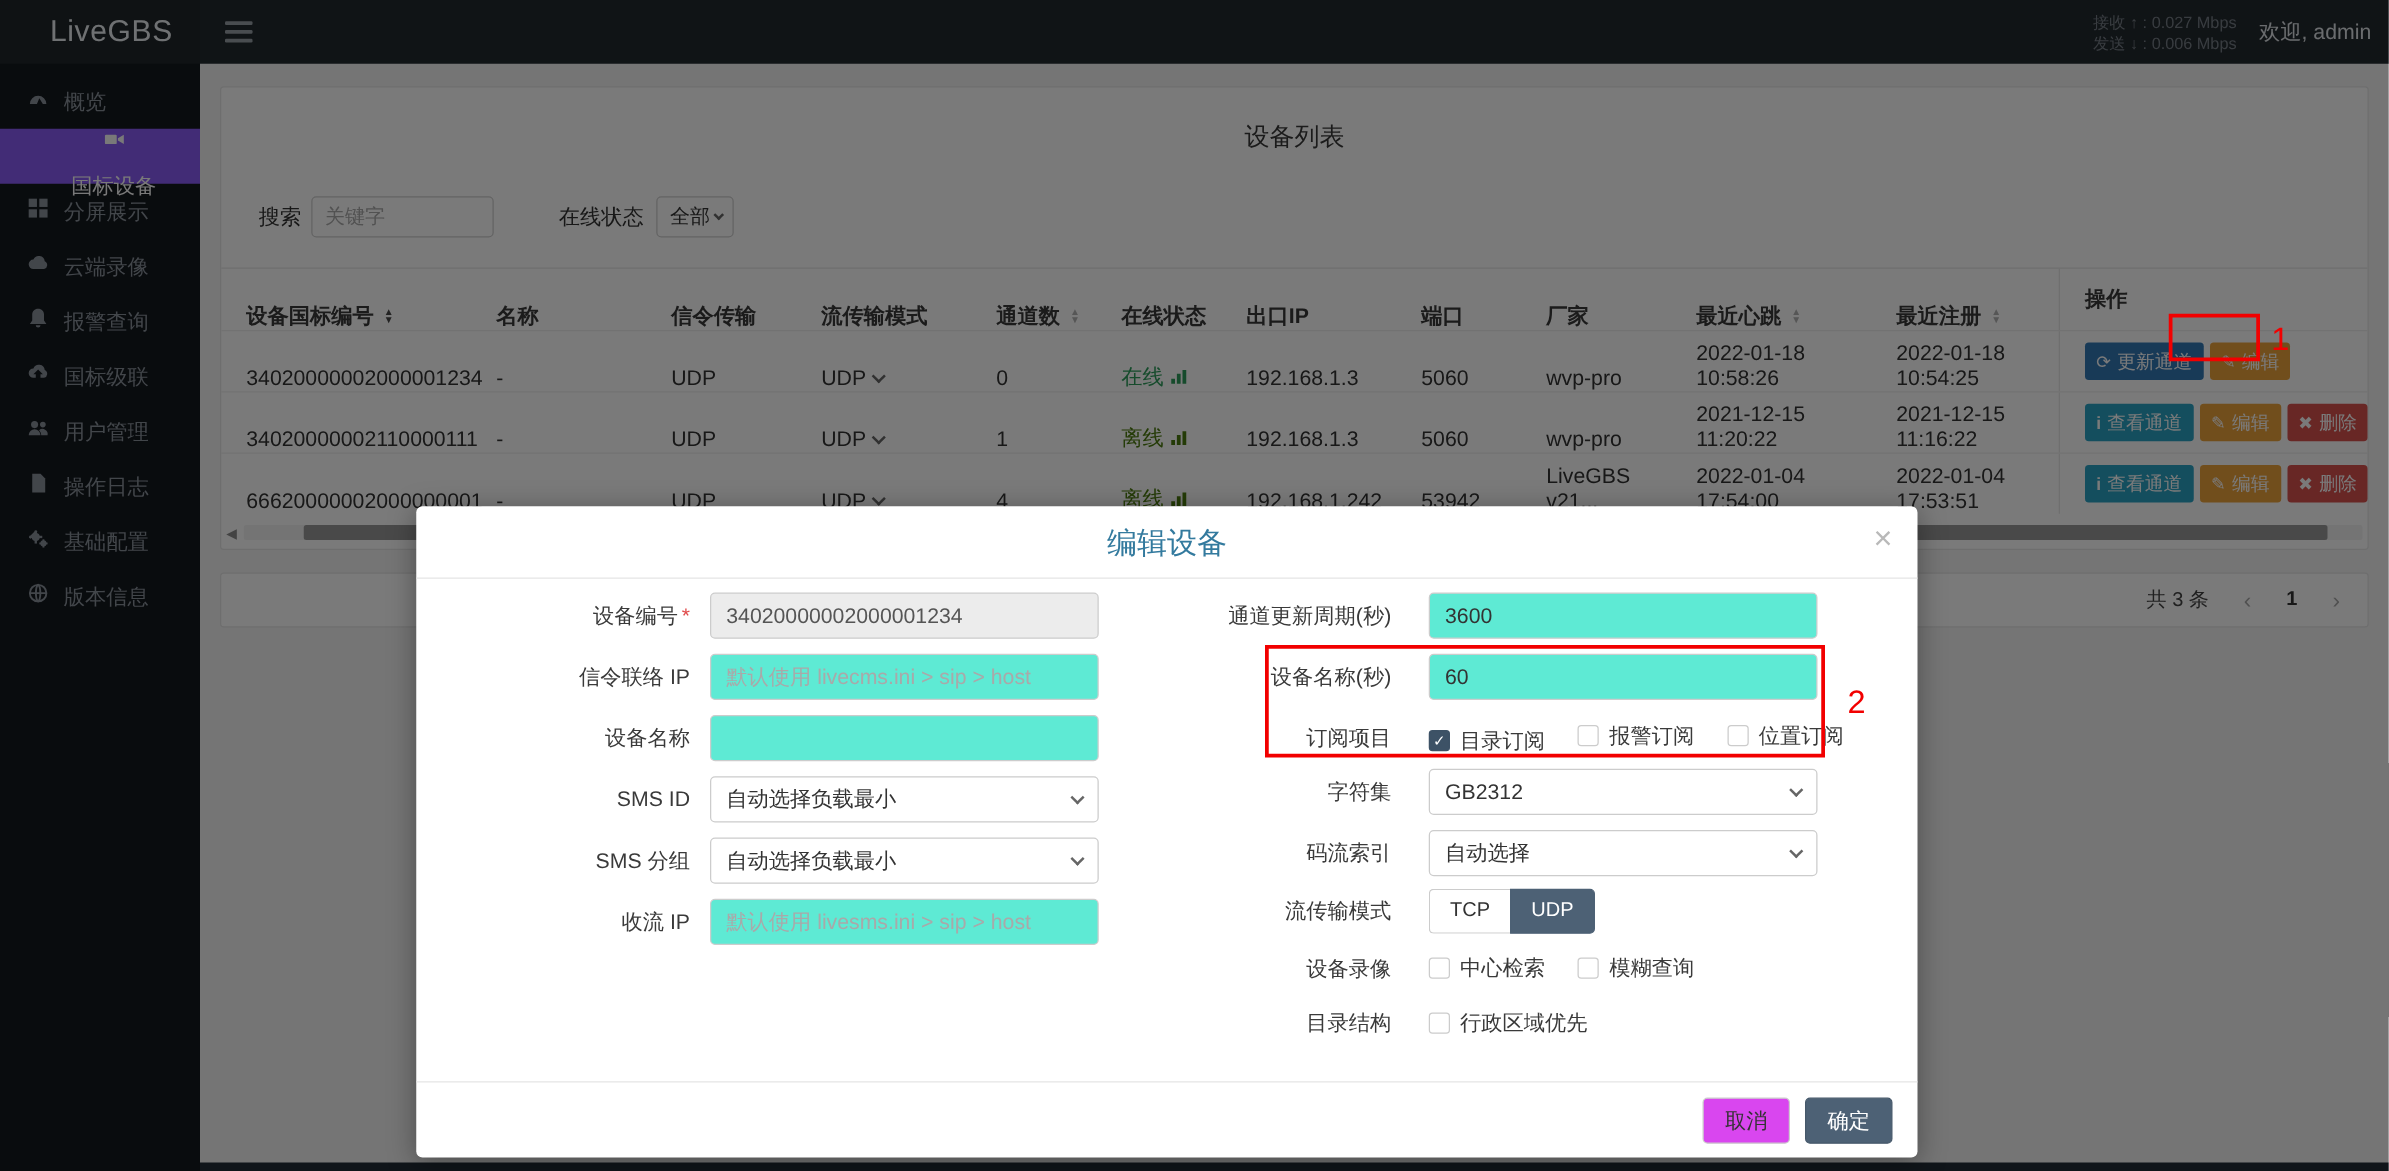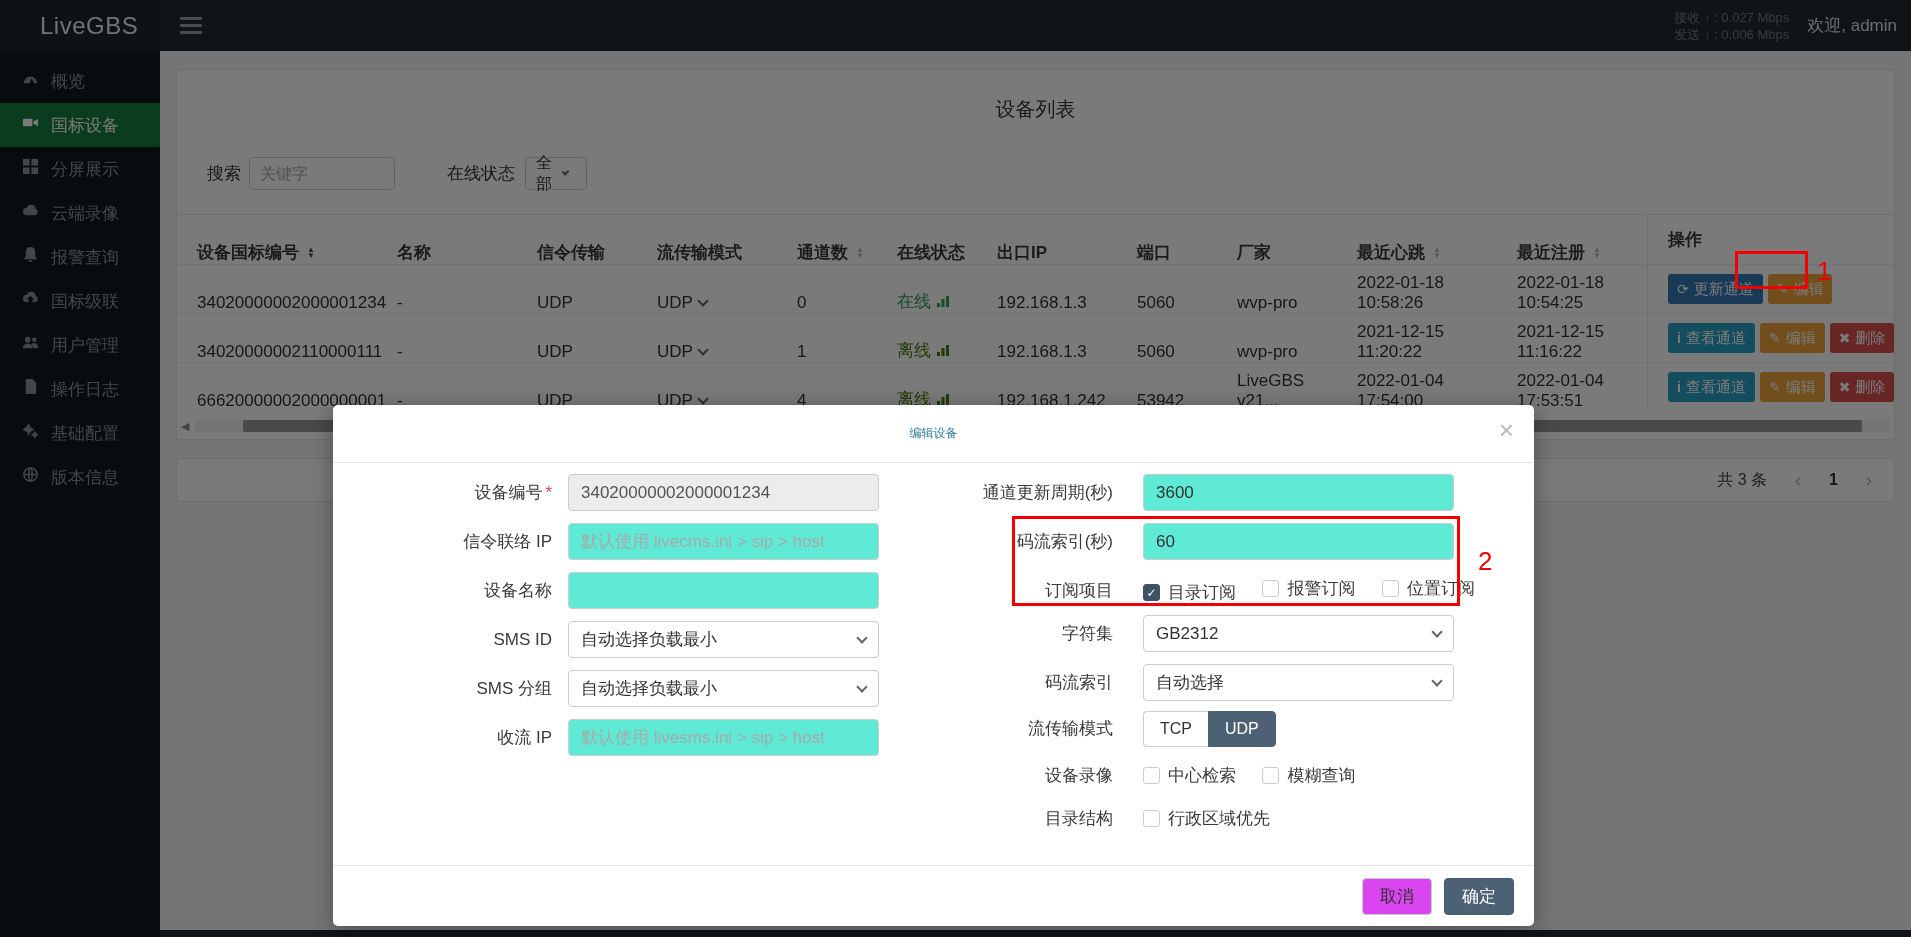--- a/index.html
+++ b/index.html
@@ -5,41 +5,41 @@
   * { margin:0; padding:0; box-sizing:border-box; }
   html,body { width:1911px; height:937px; overflow:hidden; }
   body { font-family:"Liberation Sans","DejaVu Sans",sans-serif; background:#f4f4f5; position:relative; color:#333; }
 
   
   .sidebar { position:absolute; left:0; top:0; bottom:0; width:160px; background:#14191e; z-index:10; }
   .logo { height:51px; background:#20262b; color:#e9edf0; font-size:24px; display:flex; align-items:center; padding-left:40px; letter-spacing:.5px; }
   .menu { padding-top:8px; }
   .mitem { height:44px; display:flex; align-items:center; gap:12px; padding-left:22px; color:#8b939c; font-size:17px; cursor:pointer; }
   .mitem svg { flex:0 0 auto; }
-  .mitem.active { background:#15803d; color:#fdfdfd; }
+  .mitem.active { background:#8b5cf6; color:#fdfdfd;flex-direction:column; }
 
   
   .navbar { position:absolute; left:160px; right:0; top:0; height:51px; background:#232a2f; z-index:10; display:flex; align-items:center; }
   .burger { margin-left:20px; width:22px; display:flex; flex-direction:column; gap:4px; cursor:pointer; }
   .burger i { display:block; height:3px; background:#9aa1a8; border-radius:1px; }
   .nav-right { margin-left:auto; display:flex; align-items:center; gap:18px; padding-right:14px; }
   .stats { text-align:right; color:#767e86; font-size:13px; line-height:17px; }
   .welcome { color:#dde2e6; font-size:17px; white-space:nowrap; }
 
   
   .content { position:absolute; left:160px; right:0; top:51px; bottom:0; background:#f4f4f5; z-index:5; }
   .card { background:#fff; border:1px solid #e6e6e6; border-radius:3px; margin:18px 16px 0 16px; }
   .card.table-card { padding-bottom:0; }
   .page-title { text-align:center; font-size:20px; color:#3a3a3a; padding:26px 0 6px 0; }
   .filters { display:flex; align-items:center; padding:28px 0 24px 30px; font-size:17px; }
   .filters label { color:#333; }
   .search-input { width:146px; height:33px; border:1px solid #cfcfcf; border-radius:4px; margin-left:8px; padding:0 10px; font-size:16px; color:#333; background:#fff; }
   .search-input::placeholder { color:#ababab; }
   .status-label { margin-left:52px; }
-  .status-select { margin-left:10px; width:62px; height:33px; border:1px solid #cfcfcf; border-radius:4px; background:#fff; display:inline-flex; align-items:center; justify-content:space-between; padding:0 18px 0 10px; font-size:16px; cursor:pointer; }
+  .status-select { margin-left:10px; width:62px; height:33px; border:1px solid #cfcfcf; border-radius:4px; background:#fff; display:inline-flex; align-items:center; justify-content:space-between; padding:0 8px 0 10px; font-size:16px; cursor:pointer; }
 
   
   .tbl { width:100%; }
   .trow { display:flex; align-items:flex-end; border-top:1px solid #efefef; min-height:49px; font-size:17px; }
   .trow.head { border-top:1px solid #e8e8e8; font-weight:bold; min-height:50px; color:#3a3a3a; }
   .cell { padding-left:20px; flex:0 0 auto; display:flex; align-items:center; gap:6px; }
   .c0{width:200px;} .c1{width:140px;} .c2{width:120px;} .c3{width:140px;} .c4{width:100px;}
   .c5{width:100px;} .c6{width:140px;} .c7{width:100px;} .c8{width:120px;} .c9{width:160px;}
   .c10{width:150px;} .c11{width:220px; border-left:1px solid #e8e8e8; align-self:stretch; display:flex; align-items:center; gap:5px;}
   .sort { display:inline-flex; flex-direction:column; line-height:6px; font-size:8px; color:#4a4a4a; margin-left:2px; }
@@ -62,21 +62,21 @@
   .pag-card { height:44px; display:flex; align-items:center; justify-content:flex-end; gap:28px; padding-right:22px; font-size:16px; color:#444; }
   .pag-arrow { color:#a8a8a8; font-size:18px; cursor:pointer; }
   .pag-page { font-weight:bold; color:#333; cursor:pointer; }
 
   .bottomline { position:absolute; left:0; right:0; bottom:0; height:7px; background:#222d38; z-index:6; }
 
   
   .overlay { position:absolute; inset:0; background:rgba(0,0,0,.52); z-index:50; }
   .modal { position:absolute; left:333px; top:405px; width:1201px; height:521px; background:#fff; border-radius:5px; box-shadow:0 4px 22px rgba(0,0,0,.35); z-index:100; }
   .m-head { height:58px; border-bottom:1px solid #e5e5e5; display:flex; align-items:center; justify-content:center; position:relative; }
-  .m-title { font-size:12px; color:#337a9e; }
+  .m-title { font-size:24px; color:#337a9e; }
   .m-close { position:absolute; right:20px; top:12px; font-size:26px; color:#b9b9b9; cursor:pointer; line-height:1; }
   .m-body { position:absolute; top:58px; left:0; right:0; bottom:61px; }
   .mcol { position:absolute; top:11px; }
   .mcol-left { left:19px; width:560px; }
   .mcol-right { left:580px; width:600px; }
   .frow { display:flex; align-items:center; margin-bottom:12px; min-height:37px; }
   .flabel { width:200px; text-align:right; font-size:17px; color:#3a3a3a; flex:0 0 auto; }
   .mcol-left .flabel { margin-right:16px; }
   .mcol-right .flabel { margin-right:30px; }
   .req { color:#e04b4b; margin-left:3px; }
@@ -451,21 +451,21 @@
         <input class="finput" placeholder="默认使用 livesms.ini &gt; sip &gt; host" style="">
       </div>
     </div>
 
     <div class="mcol mcol-right">
       <div class="frow">
         <span class="flabel">通道更新周期(秒)</span>
         <input class="finput" value="3600" style="">
       </div>
       <div class="frow">
-        <span class="flabel">码流索引(秒)</span>
+        <span class="flabel">设备名称(秒)</span>
         <input class="finput" value="60" style="">
       </div>
       <div class="frow" style="margin-bottom:6px;">
         <span class="flabel">订阅项目</span>
         <span>
           <span class="chk-item">
               <span class="chk checked"></span>
               <span>目录订阅</span>
             </span>
           <span class="chk-item">

